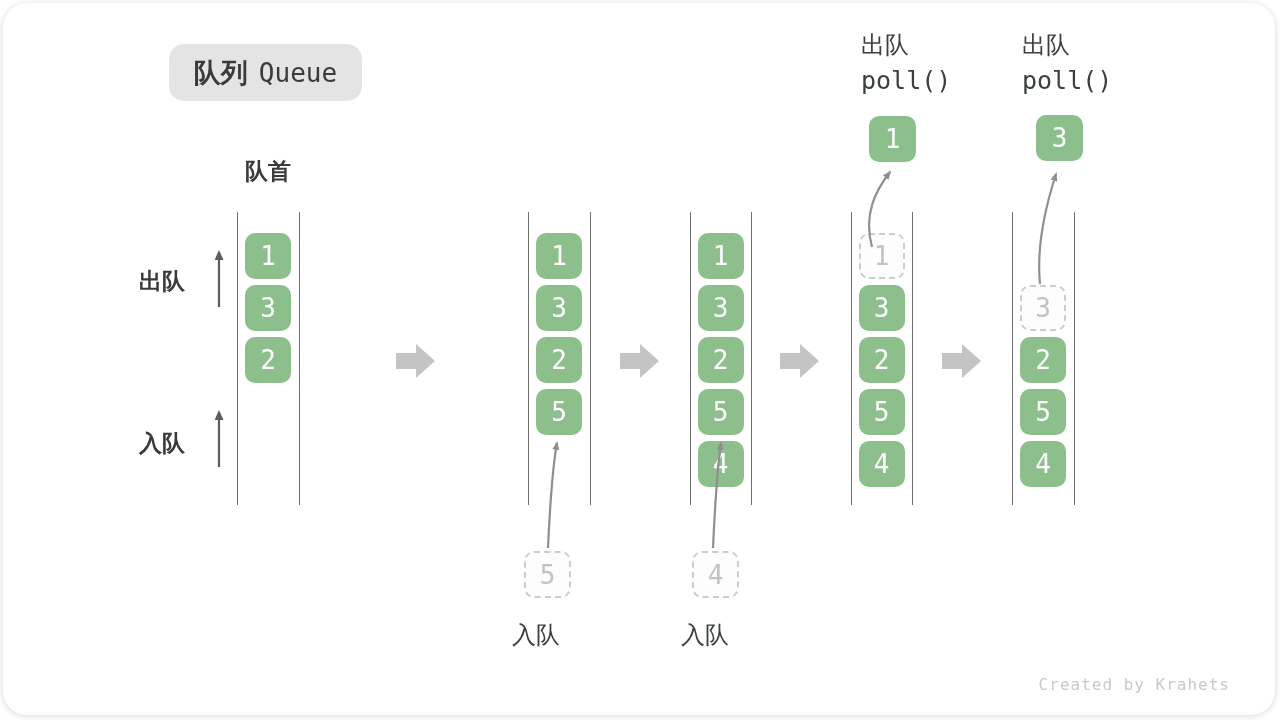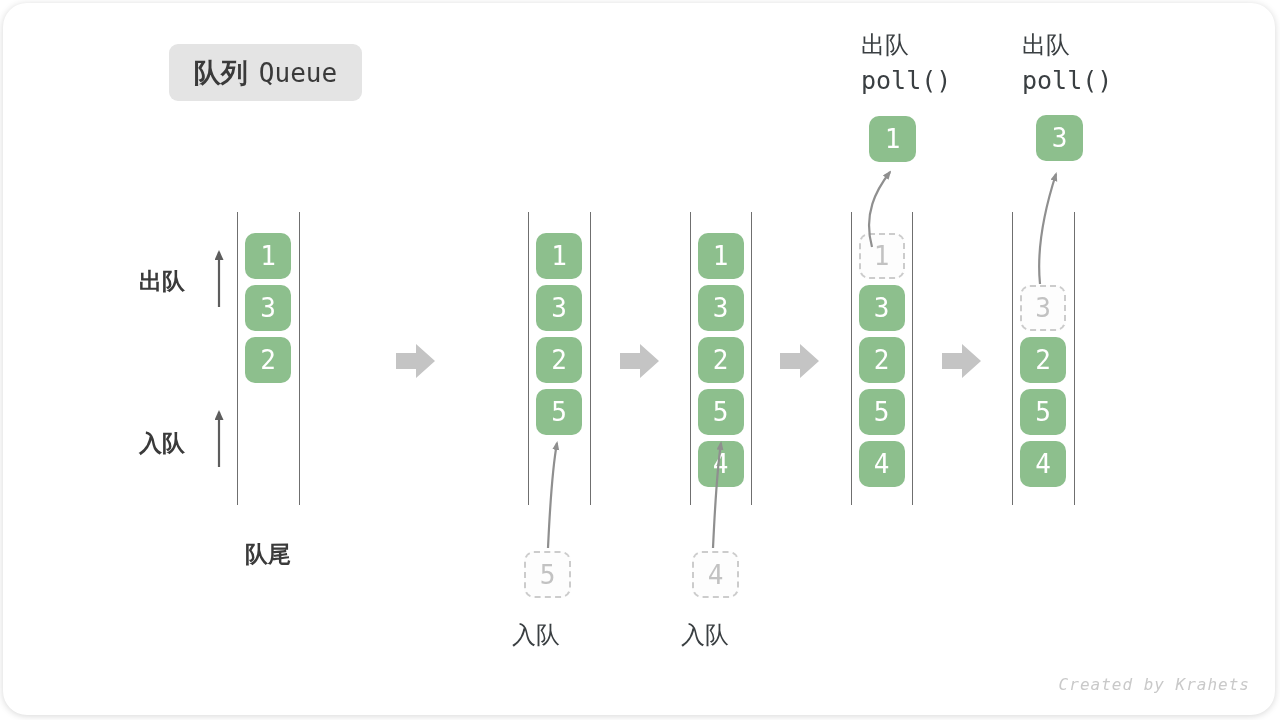--- a/index.html
+++ b/index.html
@@ -8,21 +8,21 @@
     background:#ffffff;
     font-family:"Liberation Sans","DejaVu Sans",sans-serif;
   }
   .card{
     position:absolute;left:3px;top:3px;width:1272px;height:712px;
     background:#ffffff;border-radius:24px;
     box-shadow:0 1px 7px rgba(0,0,0,0.16);
   }
   .title-box{
     position:absolute;left:169px;top:44px;width:193px;height:57px;
-    background:#e4e4e4;border-radius:9px;
+    background:#e4e4e4;border-radius:15px;
     display:flex;align-items:center;justify-content:center;gap:11px;
   }
   .title-zh{font-size:27px;font-weight:bold;color:#3a3a3a;}
   .title-en{font-family:"DejaVu Sans Mono","Liberation Mono",monospace;font-size:26px;color:#3a3a3a;}
   .lbl{position:absolute;font-size:23px;font-weight:bold;color:#3a3a3a;white-space:nowrap;}
   .lbl.center{width:120px;text-align:center;}
   .vline{position:absolute;top:212px;height:293px;width:0;border-left:1.6px solid #6f6f6f;}
   .slot{
     position:absolute;width:46px;height:46px;border-radius:10px;
     display:flex;align-items:center;justify-content:center;
@@ -31,37 +31,37 @@
   }
   .slot.solid{background:#8dbf8d;color:#ffffff;}
   .slot.dashed{border:2px dashed #cccccc;background:#fdfdfd;color:#c2c2c2;}
   .ann-text{position:absolute;line-height:36px;font-size:24px;color:#3a3f42;white-space:nowrap;}
   .ann-text .zh{display:block;}
   .ann-text .code{display:block;font-family:"DejaVu Sans Mono","Liberation Mono",monospace;font-size:25px;}
   .ann-text .code .arg{color:#4f9e50;font-weight:bold;}
   .block-arrow{position:absolute;}
   .overlay{position:absolute;left:0;top:0;pointer-events:none;}
   .watermark{
-    position:absolute;top:675px;right:30px;
+    position:absolute;top:675px;right:50px;
     font-family:"DejaVu Sans Mono","Liberation Mono",monospace;
-    font-size:16px;color:#c9c9c9;letter-spacing:1px;font-style:italic;
+    font-size:16px;color:#c9c9c9;letter-spacing:1px;
   }
 </style>
 </head>
 <body>
 
 <div class="canvas">
   <div class="card"></div>
 
   <div class="title-box">
     <span class="title-zh">队列</span>
     <span class="title-en">Queue</span>
   </div>
 
-  <div class="lbl center" style="left:208px;top:539px;">队尾</div>
+  <div class="lbl center" style="left:208px;top:156px;">队首</div>
   <div class="lbl" style="left:139px;top:266px;">出队</div>
   <div class="lbl" style="left:139px;top:428px;">入队</div>
 
   <div>
       <div class="vline" style="left: 237.25px;"></div>
       <div class="vline" style="left: 298.75px;"></div>
       <div class="slot solid" style="left: 245px; top: 233px;">1</div>
       <div class="slot solid" style="left: 245px; top: 285px;">3</div>
       <div class="slot solid" style="left: 245px; top: 337px;">2</div>
       <div class="vline" style="left: 528.25px;"></div>

